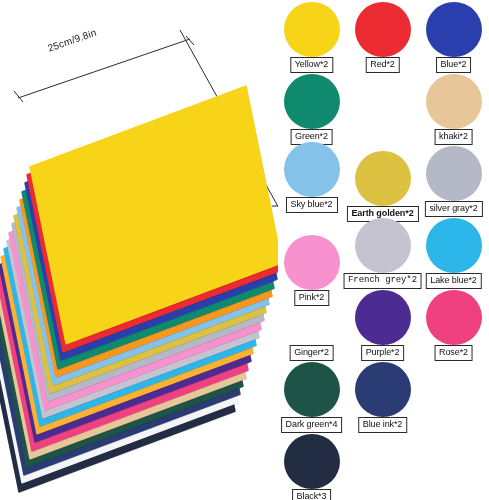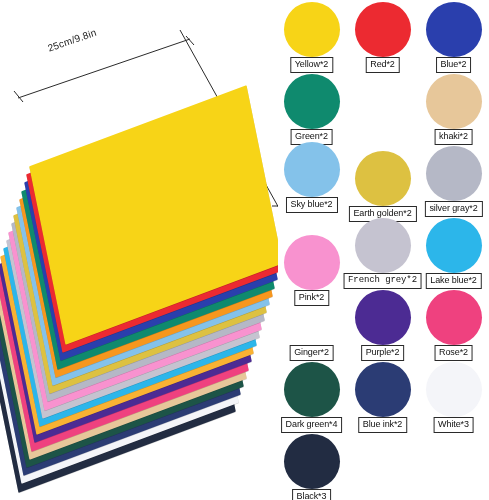--- a/index.html
+++ b/index.html
@@ -175,21 +175,21 @@
         <div class="swatch-label">Green*2</div>
       </div>
       <div class="swatch-cell" style="left: 142px; top: 72px;">
         <div class="swatch-dot" style="background: rgb(231, 199, 154);"></div>
         <div class="swatch-label">khaki*2</div>
       </div>
       <div class="swatch-cell" style="left: 0px; top: 140px;">
         <div class="swatch-dot" style="background: rgb(132, 194, 234);"></div>
         <div class="swatch-label">Sky blue*2</div>
       </div>
-      <div class="swatch-cell" style="left: 71px; top: 149px;">
+      <div class="swatch-cell" style="left: 71px; top: 149px; font-weight: bold;">
         <div class="swatch-dot" style="background: rgb(221, 193, 65);"></div>
         <div class="swatch-label">Earth golden*2</div>
       </div>
       <div class="swatch-cell" style="left: 142px; top: 144px;">
         <div class="swatch-dot" style="background: rgb(181, 184, 198);"></div>
         <div class="swatch-label">silver gray*2</div>
       </div>
       <div class="swatch-cell" style="left: 0px; top: 216px; margin-top: 17px;">
         <div class="swatch-dot" style="background: rgb(248, 146, 207);"></div>
         <div class="swatch-label">Pink*2</div>
@@ -215,23 +215,19 @@
         <div class="swatch-label">Rose*2</div>
       </div>
       <div class="swatch-cell" style="left: 0px; top: 360px;">
         <div class="swatch-dot" style="background: rgb(29, 84, 71);"></div>
         <div class="swatch-label">Dark green*4</div>
       </div>
       <div class="swatch-cell" style="left: 71px; top: 360px;">
         <div class="swatch-dot" style="background: rgb(43, 60, 116);"></div>
         <div class="swatch-label">Blue ink*2</div>
       </div>
-      <div class="swatch-cell" style="left: 142px; top: 360px;">
-        <div class="swatch-dot" style="background: rgb(244, 245, 249);"></div>
-        <div class="swatch-label">White*3</div>
-      </div>
       <div class="swatch-cell" style="left: 0px; top: 432px;">
         <div class="swatch-dot" style="background: rgb(34, 44, 66);"></div>
         <div class="swatch-label">Black*3</div>
       </div>
     </div>
 
 </div>
 
 </body></html>

